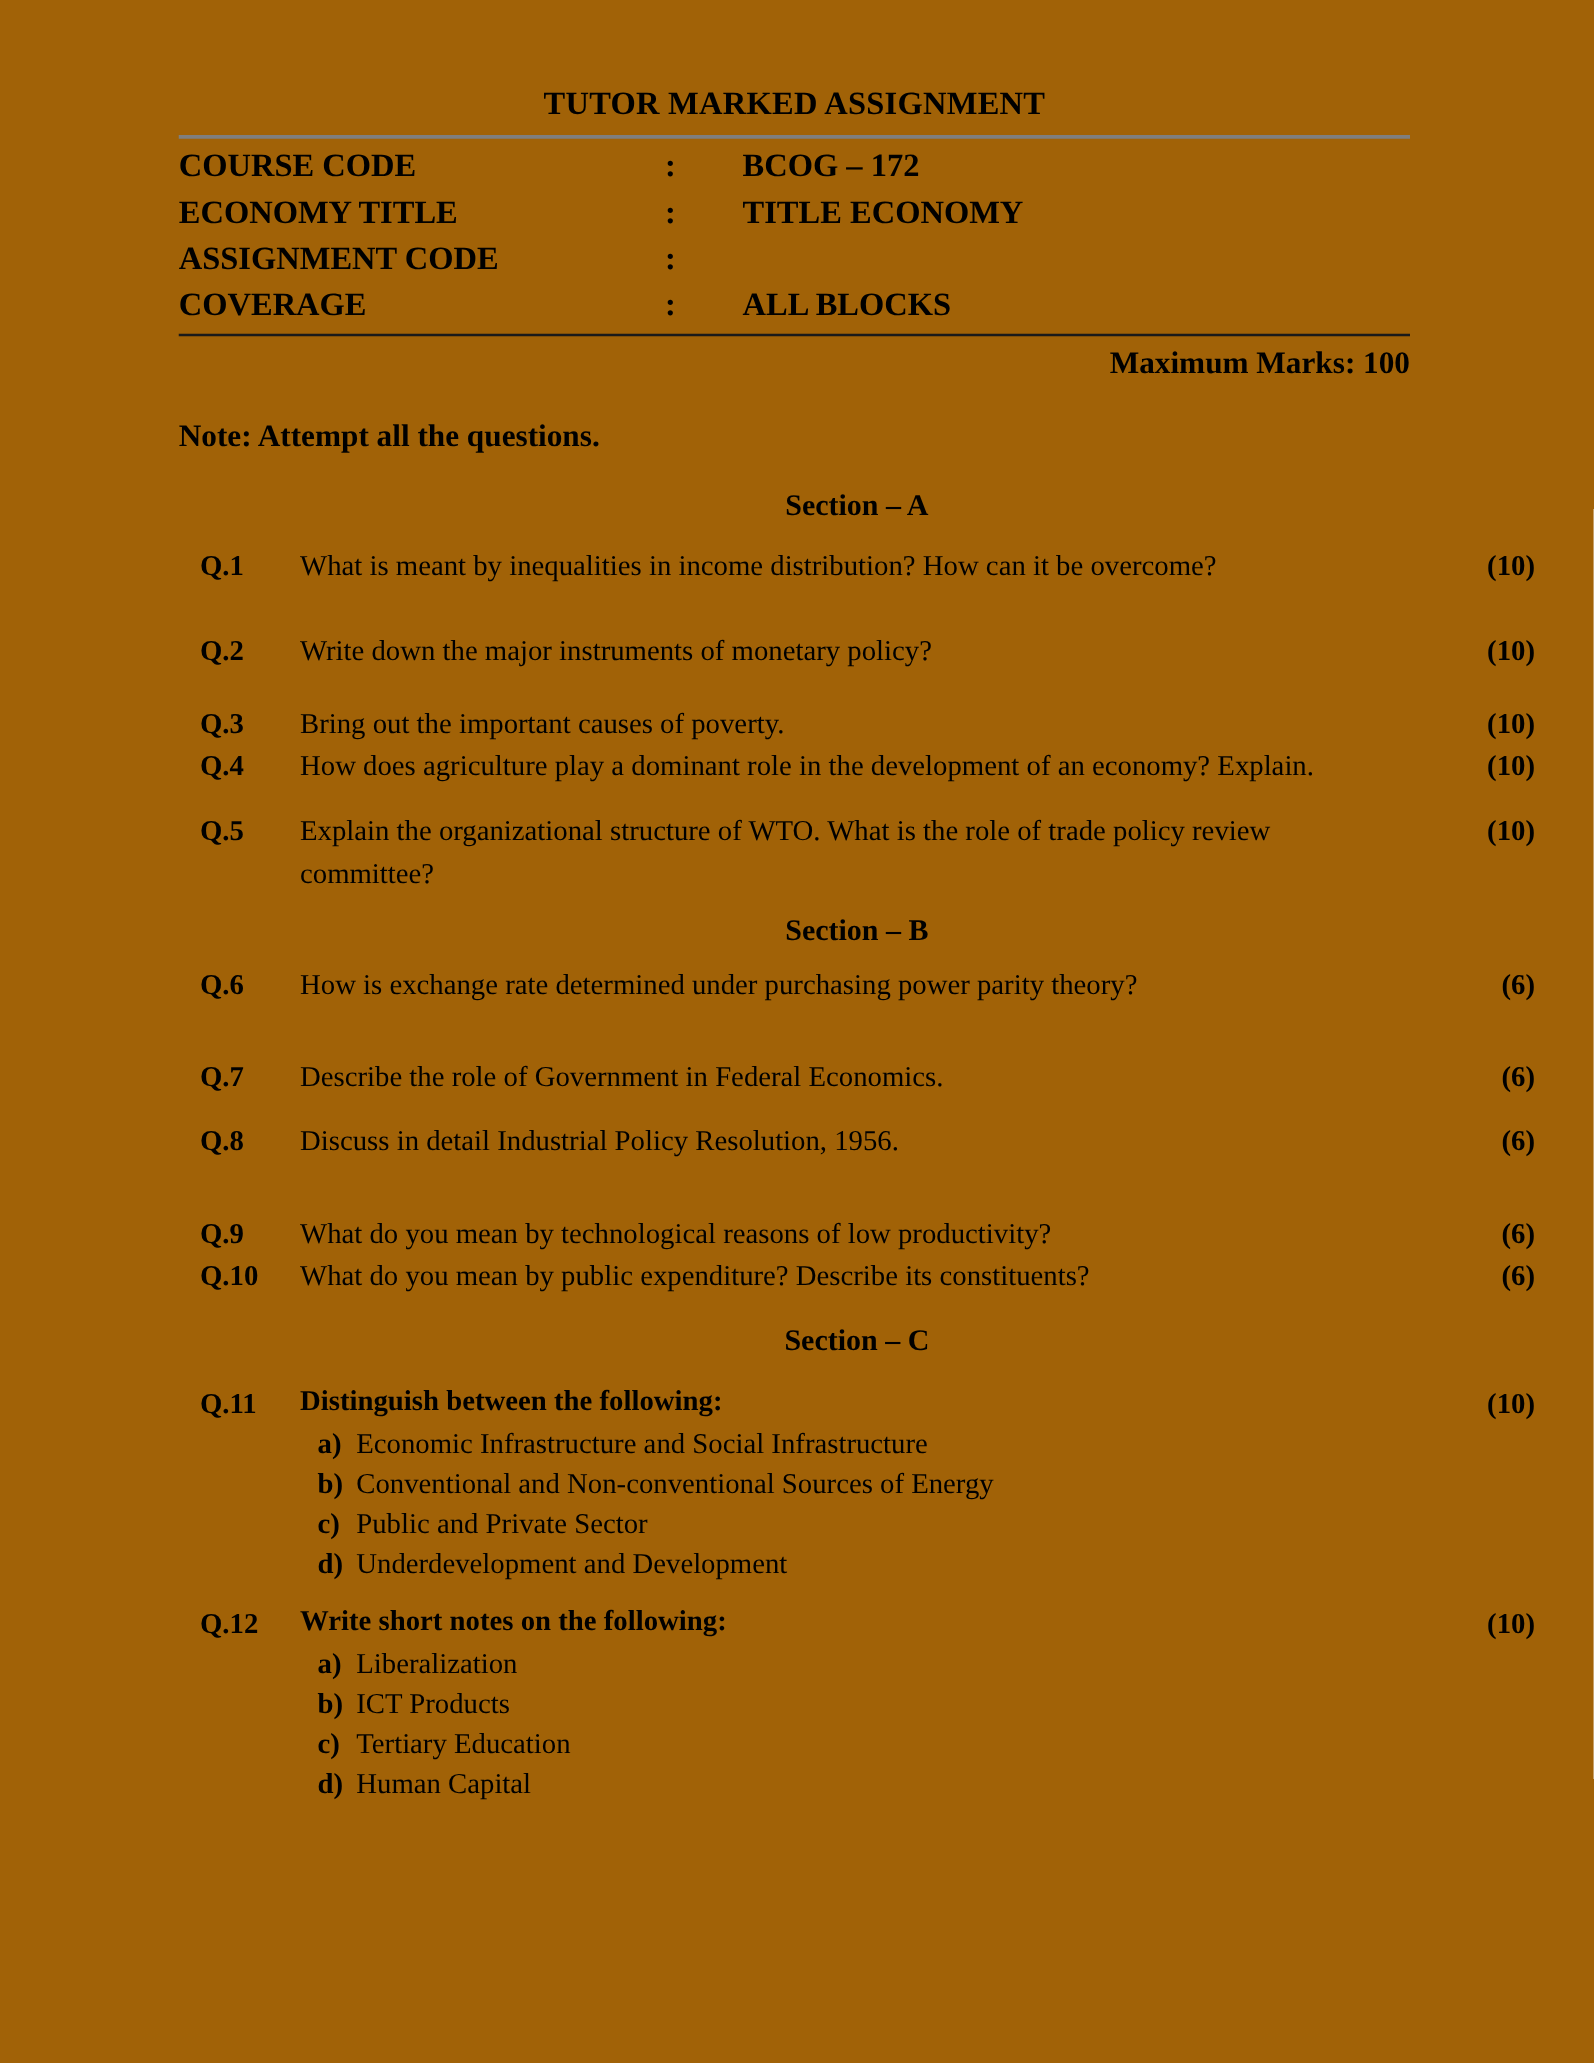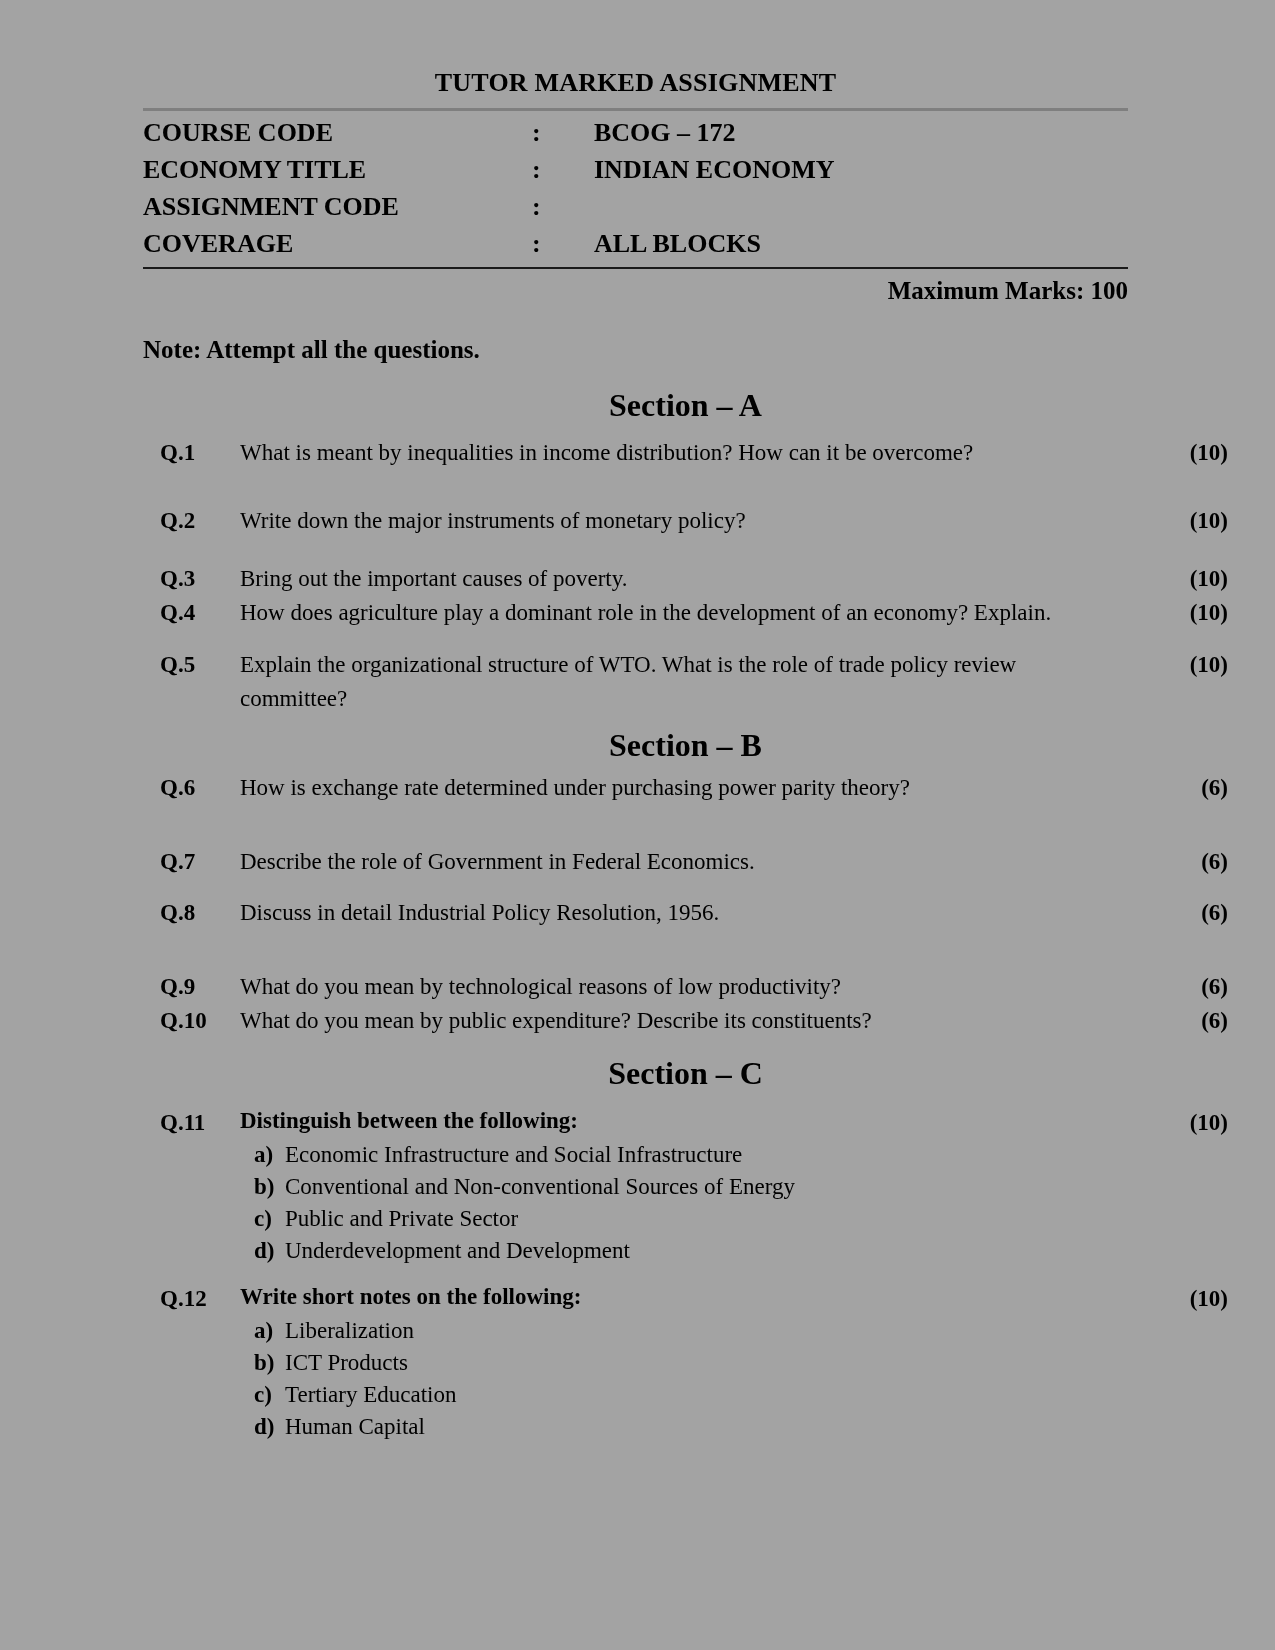--- a/index.html
+++ b/index.html
@@ -8,21 +8,21 @@
     background: #ffffff;
     font-family: "Liberation Serif", "DejaVu Serif", serif;
     color: #000000;
   }
   .page {
     position: relative;
     width: 1275px;
     height: 1650px;
     padding: 66px 47px 0 143px; 
     overflow: hidden;
-    background: #a3a3a3;
+    background: #a16207;
   }
 
   
   .head-wrap { margin-right: 100px; } 
   .doc-title {
     text-align: center;
     font-size: 26px;
     font-weight: bold;
     line-height: 33px;
     letter-spacing: 0.2px;
@@ -53,21 +53,21 @@
   .note {
     margin-top: 26px;
     font-size: 25px;
     font-weight: bold;
     line-height: 33px;
   }
 
   
   .section-heading {
     text-align: center;
-    font-size: 32px;
+    font-size: 24px;
     font-weight: bold;
     line-height: 33px;
   }
   .q-row {
     display: flex;
     align-items: flex-start;
     margin-left: 17px;     
     font-size: 23px;
     line-height: 33px;
   }
@@ -122,21 +122,21 @@
 
     <div class="info-table">
       <div class="info-row">
         <span>COURSE CODE</span>
         <span>:</span>
         <span>BCOG – 172</span>
       </div>
       <div class="info-row">
         <span>ECONOMY TITLE</span>
         <span>:</span>
-        <span>INDIAN ECONOMY</span>
+        <span>TITLE ECONOMY</span>
       </div>
       <div class="info-row">
         <span>ASSIGNMENT CODE</span>
         <span>:</span>
       </div>
       <div class="info-row">
         <span>COVERAGE</span>
         <span>:</span>
         <span>ALL BLOCKS</span>
       </div>

